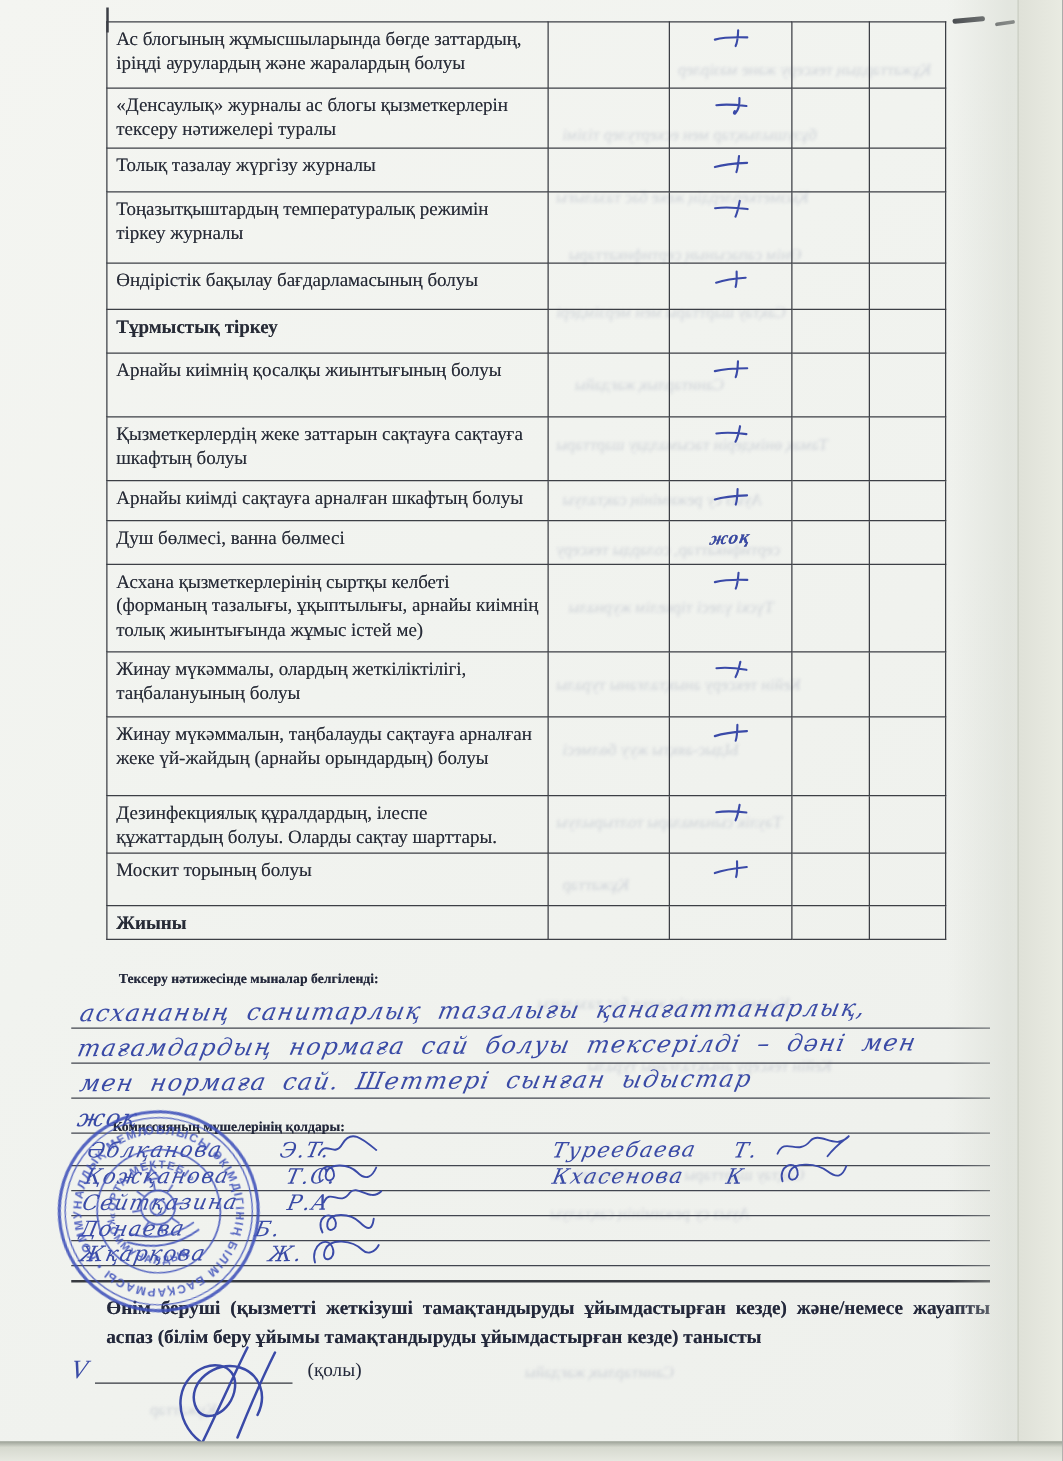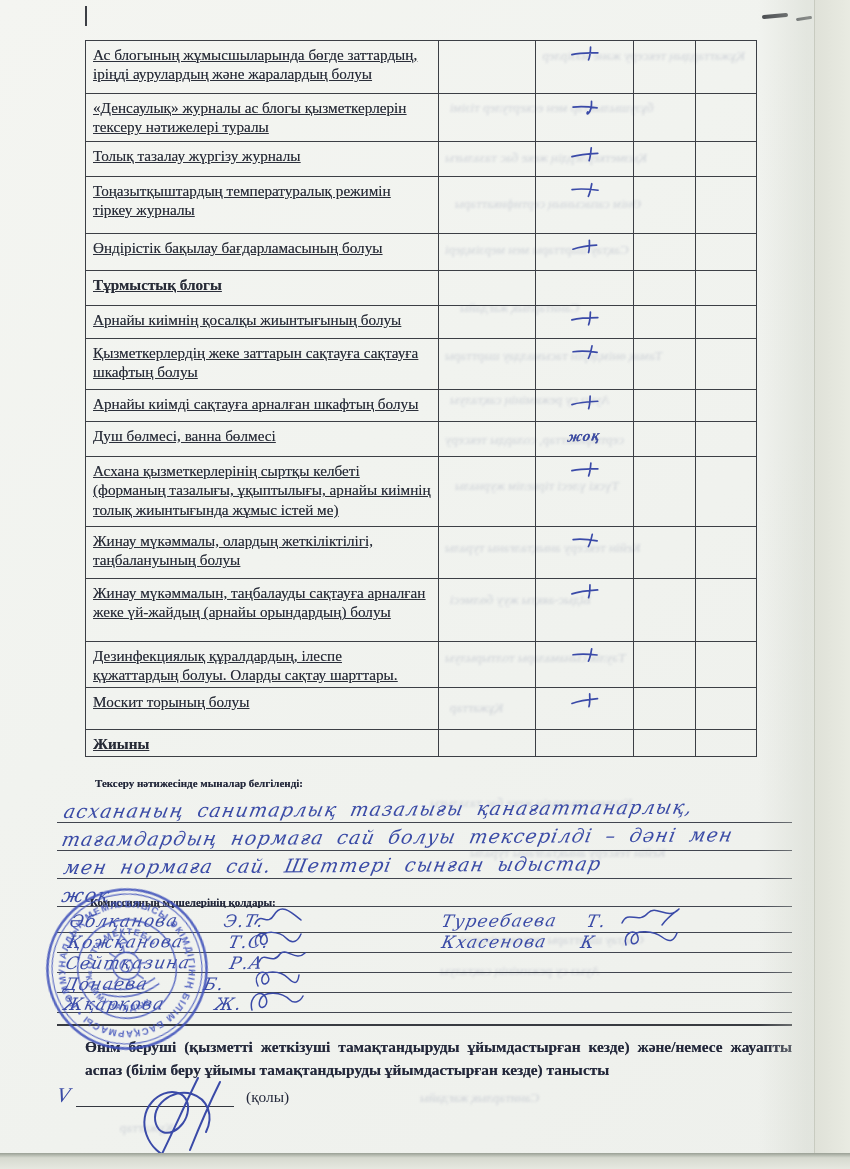--- a/index.html
+++ b/index.html
@@ -13,22 +13,22 @@
     background:linear-gradient(90deg,#dfe1d8,#e9ebe2);border-left:1.5px solid #c8cbc0;}
   .right-shade{position:absolute;top:0;left:758px;width:57px;height:100%;
     background:linear-gradient(90deg,rgba(210,214,204,0) 0%,rgba(210,214,204,.45) 85%);}
   .bottom-shadow{position:absolute;left:0;bottom:0;width:100%;height:16px;
     background:linear-gradient(180deg,#9aa095,#d6d9cf 30%,#e6e8e0);}
   .pen-dash{position:absolute;background:#46494d;border-radius:2px;}
   .stub-line{position:absolute;background:#3c3f45;}
   .ghost{position:absolute;transform:scaleX(-1) skewX(5deg);filter:blur(1.1px);
     color:rgba(70,82,125,.20);font-size:13px;white-space:nowrap;font-family:"Liberation Serif",serif;}
   
-  table.checklist{position:absolute;left:85px;top:40px;border-collapse:collapse;table-layout:fixed;
-    width:671px;text-decoration:underline;}
+  table.checklist{position:absolute;left:85px;top:17px;border-collapse:collapse;table-layout:fixed;
+    width:671px;}
   table.checklist td{border:1.6px solid #3c3f45;vertical-align:top;padding:4px 7px 2px 7px;
     font-size:15.2px;line-height:1.28;color:#272b36;text-shadow:0 0 .4px rgba(38,43,60,.55);}
   td.mark-col{text-align:center;vertical-align:middle;padding:0;}
   tr.section td, tr.total td{font-weight:bold;}
   .check{display:inline-block;}
   .check svg{overflow:visible;}
   .zhok{font-style:italic;font-weight:bold;color:#3a4aa8;font-size:15px;
     display:inline-block;transform:skewX(-14deg) rotate(-3deg);letter-spacing:1px;}
   
   .hw{font-style:italic;color:#3a4ba6;letter-spacing:1.2px;word-spacing:6px;
@@ -130,27 +130,27 @@
     <tr style="height:37px">
       <td>Өндірістік бақылау бағдарламасының болуы</td>
           <td></td>
       <td class="mark-col"><span class="check" style="transform:rotate(-8deg)"><svg width="30" height="17">
                 <path class="bluestroke" stroke-width="1.7" d="M3,9.5 C11,8 19,8.2 27,8.8 M20.5,3 C20,7.5 19.4,12 18,15"></path>
               </svg></span></td>
           <td></td>
           <td></td>
     </tr>
     <tr class="section" style="height:35px">
-      <td>Тұрмыстық блогы</td>
+      <td>Тұрмыстық тіркеу</td>
           <td></td>
           <td class="mark-col"></td>
           <td></td>
           <td></td>
     </tr>
-    <tr style="height:33px">
+    <tr style="height:51px">
       <td>Арнайы киімнің қосалқы жиынтығының болуы</td>
           <td></td>
       <td class="mark-col"><span class="check" style="transform:rotate(-4deg)"><svg width="30" height="17">
                 <path class="bluestroke" stroke-width="1.7" d="M2,9 C10,7.5 19,7.9 28,8.5 M21,2.5 C20.5,7 19.8,12 18.3,15"></path>
               </svg></span></td>
           <td></td>
           <td></td>
     </tr>
     <tr style="height:51px">
       <td>Қызметкерлердің жеке заттарын сақтауға сақтауға шкафтың болуы</td>

